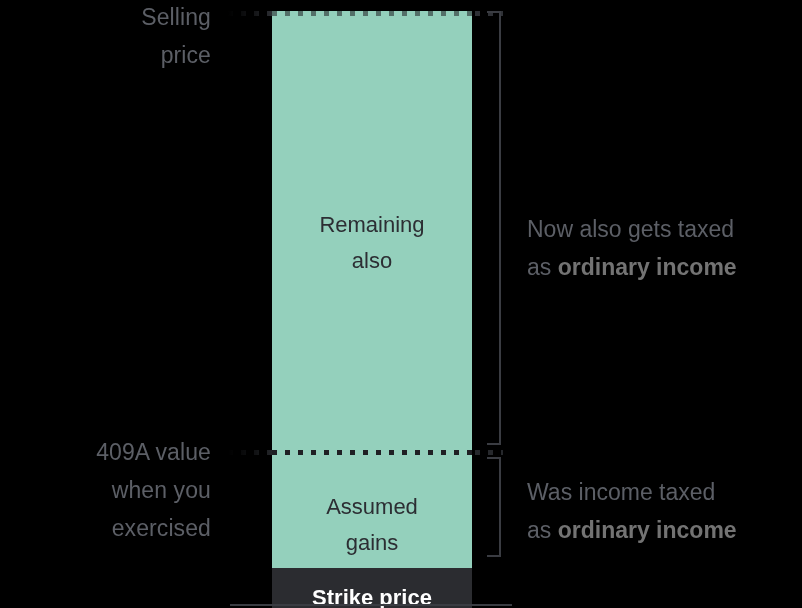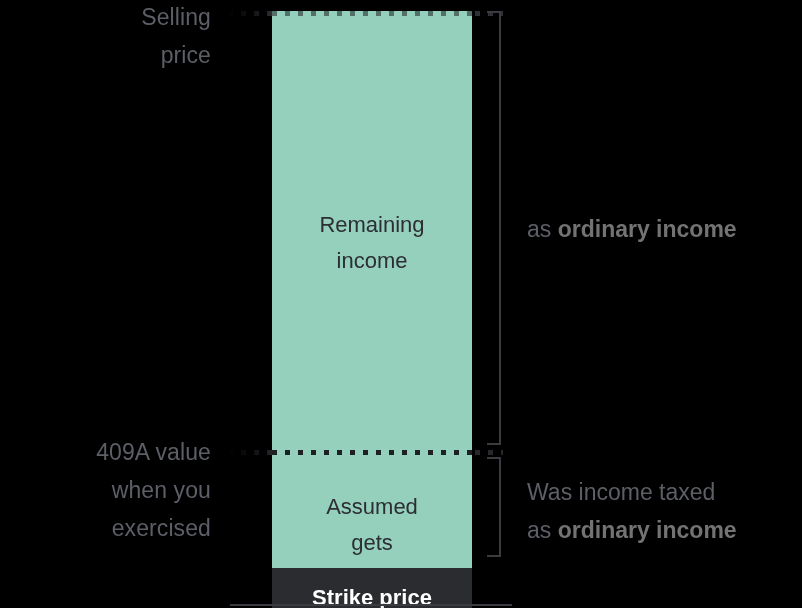--- a/index.html
+++ b/index.html
@@ -181,35 +181,36 @@
   <div class="leader" id="leader-409a">
     <div class="seg"></div>
     <div class="fade"></div>
   </div>
 
   <div id="bar">
     <div id="bar-gains"></div>
     <div id="bar-strike"></div>
 
     <div class="bar-seg-label" id="label-remaining">Remaining
-income</div>
+also</div>
 
     <div class="bar-seg-label" id="label-assumed">Assumed
-gets</div>
+gains</div>
 
     <div id="label-strike">Strike price</div>
   </div>
 
   <div class="leader-onbar" id="leader-selling-onbar"></div>
   <div class="leader-onbar" id="leader-409a-onbar"></div>
 
   <div class="bracket" id="bracket-top"></div>
   <div class="bracket" id="bracket-bottom"></div>
 
   <div class="right-note" id="note-top">
+    <div>Now also gets taxed</div>
     <div><span>as </span><b>ordinary income</b></div>
   </div>
 
   <div class="right-note" id="note-bottom">
     <div>Was income taxed</div>
     <div><span>as </span><b>ordinary income</b></div>
   </div>
 
   <div id="baseline"></div>
 

